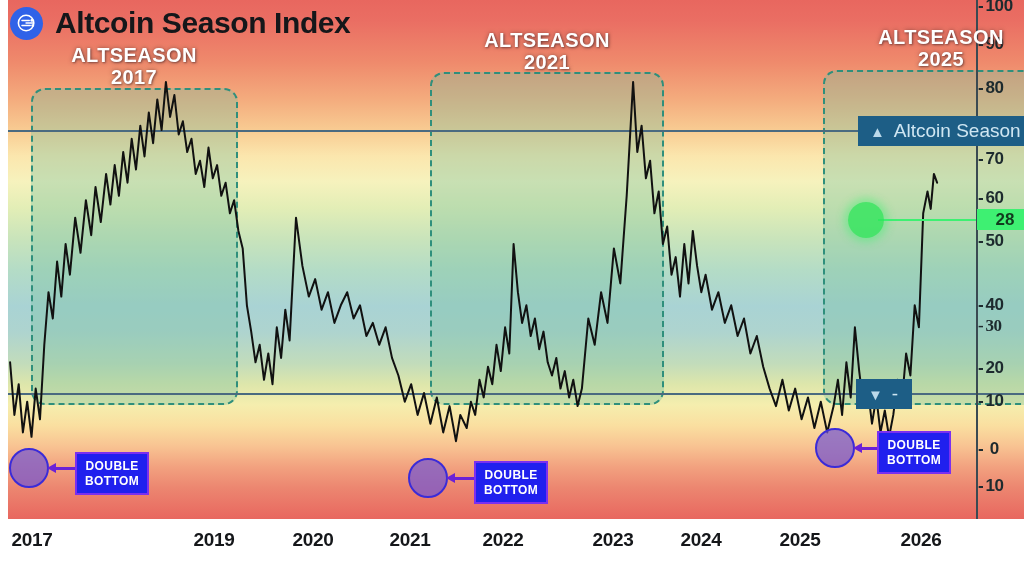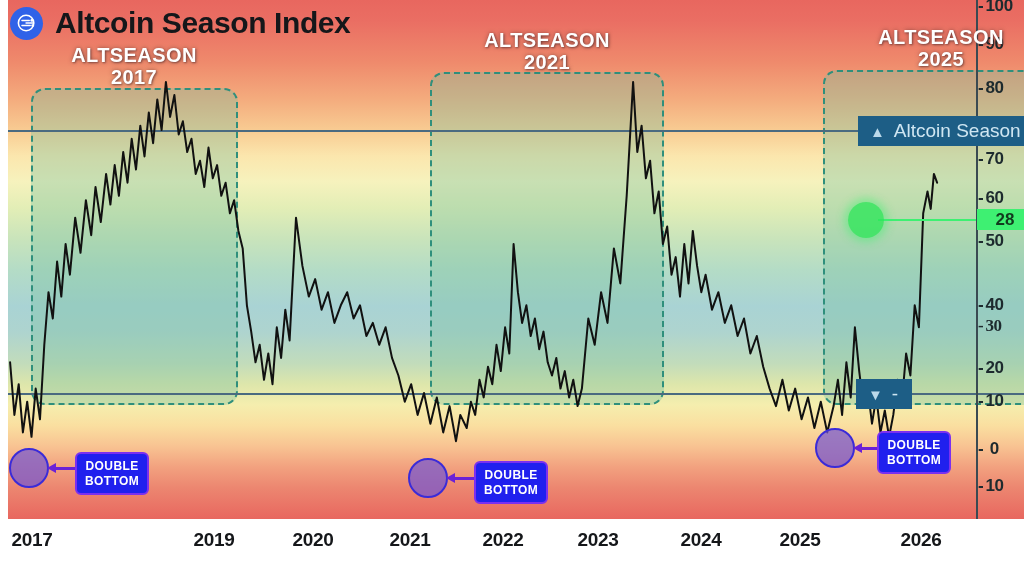--- a/index.html
+++ b/index.html
@@ -71,21 +71,21 @@
   #logo{ width:33px; height:33px; border-radius:50%; background:#2f62e8;
          display:flex; align-items:center; justify-content:center; }
   #title{ font-size:30px; font-weight:700; color:#15171a; letter-spacing:-0.4px; }
 
   
   .altlabel{ position:absolute; text-align:center; color:#fff; font-weight:700;
              font-size:20px; line-height:1.12; letter-spacing:0.4px;
              text-shadow:0 0 4px rgba(80,40,40,.55), 1px 1px 2px rgba(90,50,50,.6); }
 
   
-  .dbbox{ position:absolute; background:#2020ee; border:2px solid #7b2ff0; border-radius:6px;
+  .dbbox{ position:absolute; background:#2020ee; border:2px solid #7b2ff0; border-radius:0;
           color:#fff; font-size:12px; font-weight:700; line-height:1.22; text-align:center;
           padding:5px 8px; letter-spacing:0.4px; }
   .dbcircle{ position:absolute; border-radius:50%; background:rgba(116,86,208,0.72);
              border:2px solid #3b2bd8; }
   .dbarrow{ position:absolute; height:3px; background:#6b21d6; }
   .dbarrow::before{ content:""; position:absolute; left:-8px; top:-4px;
                     border-top:5px solid transparent; border-bottom:5px solid transparent;
                     border-right:9px solid #6b21d6; }
 
   
@@ -214,20 +214,20 @@
     <div id="title">Altcoin Season Index</div>
   </div>
 
   <div id="xaxis">
     <div class="xtick" style="left:32px;">2017</div>
     <div class="xtick" style="left:123px;margin-top:30px;">2018</div>
     <div class="xtick" style="left:214px;">2019</div>
     <div class="xtick" style="left:313px;">2020</div>
     <div class="xtick" style="left:410px;">2021</div>
     <div class="xtick" style="left:503px;">2022</div>
-    <div class="xtick" style="left:598px;text-align:right;">2023</div>
+    <div class="xtick" style="left:613px;text-align:right;">2023</div>
     <div class="xtick" style="left:701px;">2024</div>
     <div class="xtick" style="left:800px;">2025</div>
     <div class="xtick" style="left:921px;">2026</div>
     <div id="watermark">@ SNJY27</div>
   </div>
 
 </div>
 
 </body></html>

